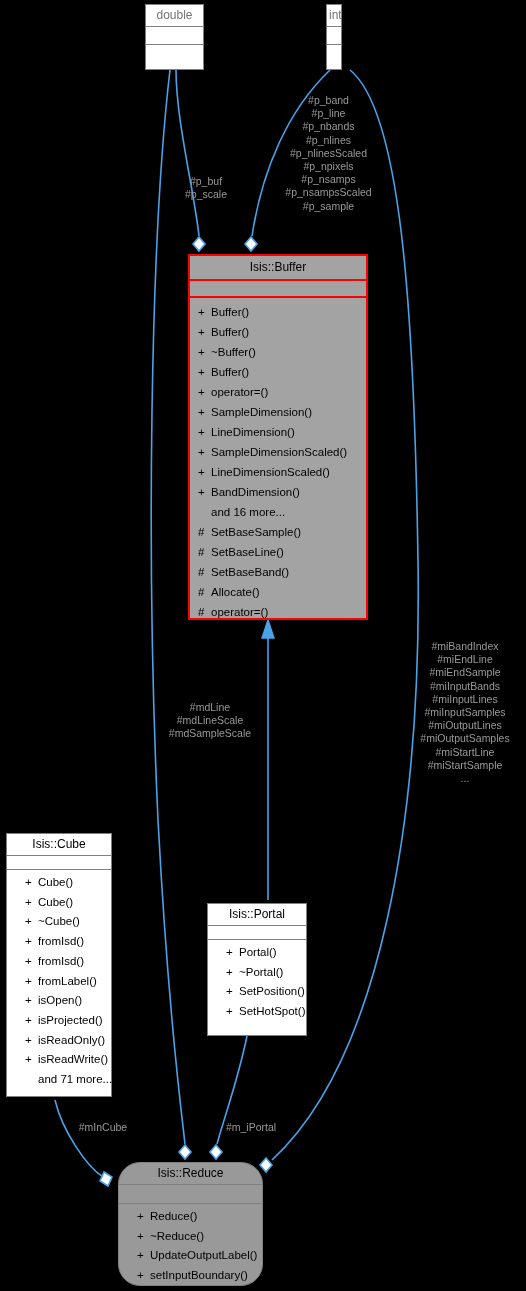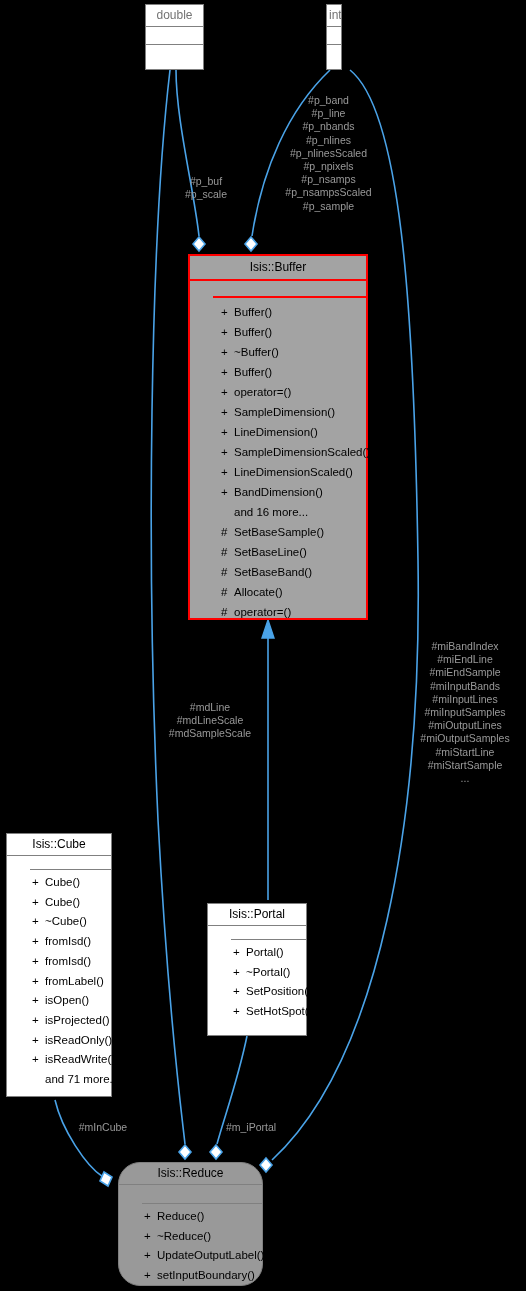--- a/index.html
+++ b/index.html
@@ -42,27 +42,26 @@
     line-height: 14px;
     white-space: nowrap;
   }
   .box .attrs {
     border-top: 1px solid #808080;
     height: 13px;
   }
   .box .ops {
     border-top: 1px solid #808080;
     padding: 3px 0 4px 0;
-    margin-left: 23px;
   }
   .box .row {
     font-size: 11.5px;
     color: #000000;
     line-height: 19.7px;
-    padding-left: 2px;
+    padding-left: 18px;
     white-space: nowrap;
   }
   .box .row .vis {
     display: inline-block;
     width: 13px;
   }
 
   
   #box-buffer {
     border: 2px solid #ff0000;

